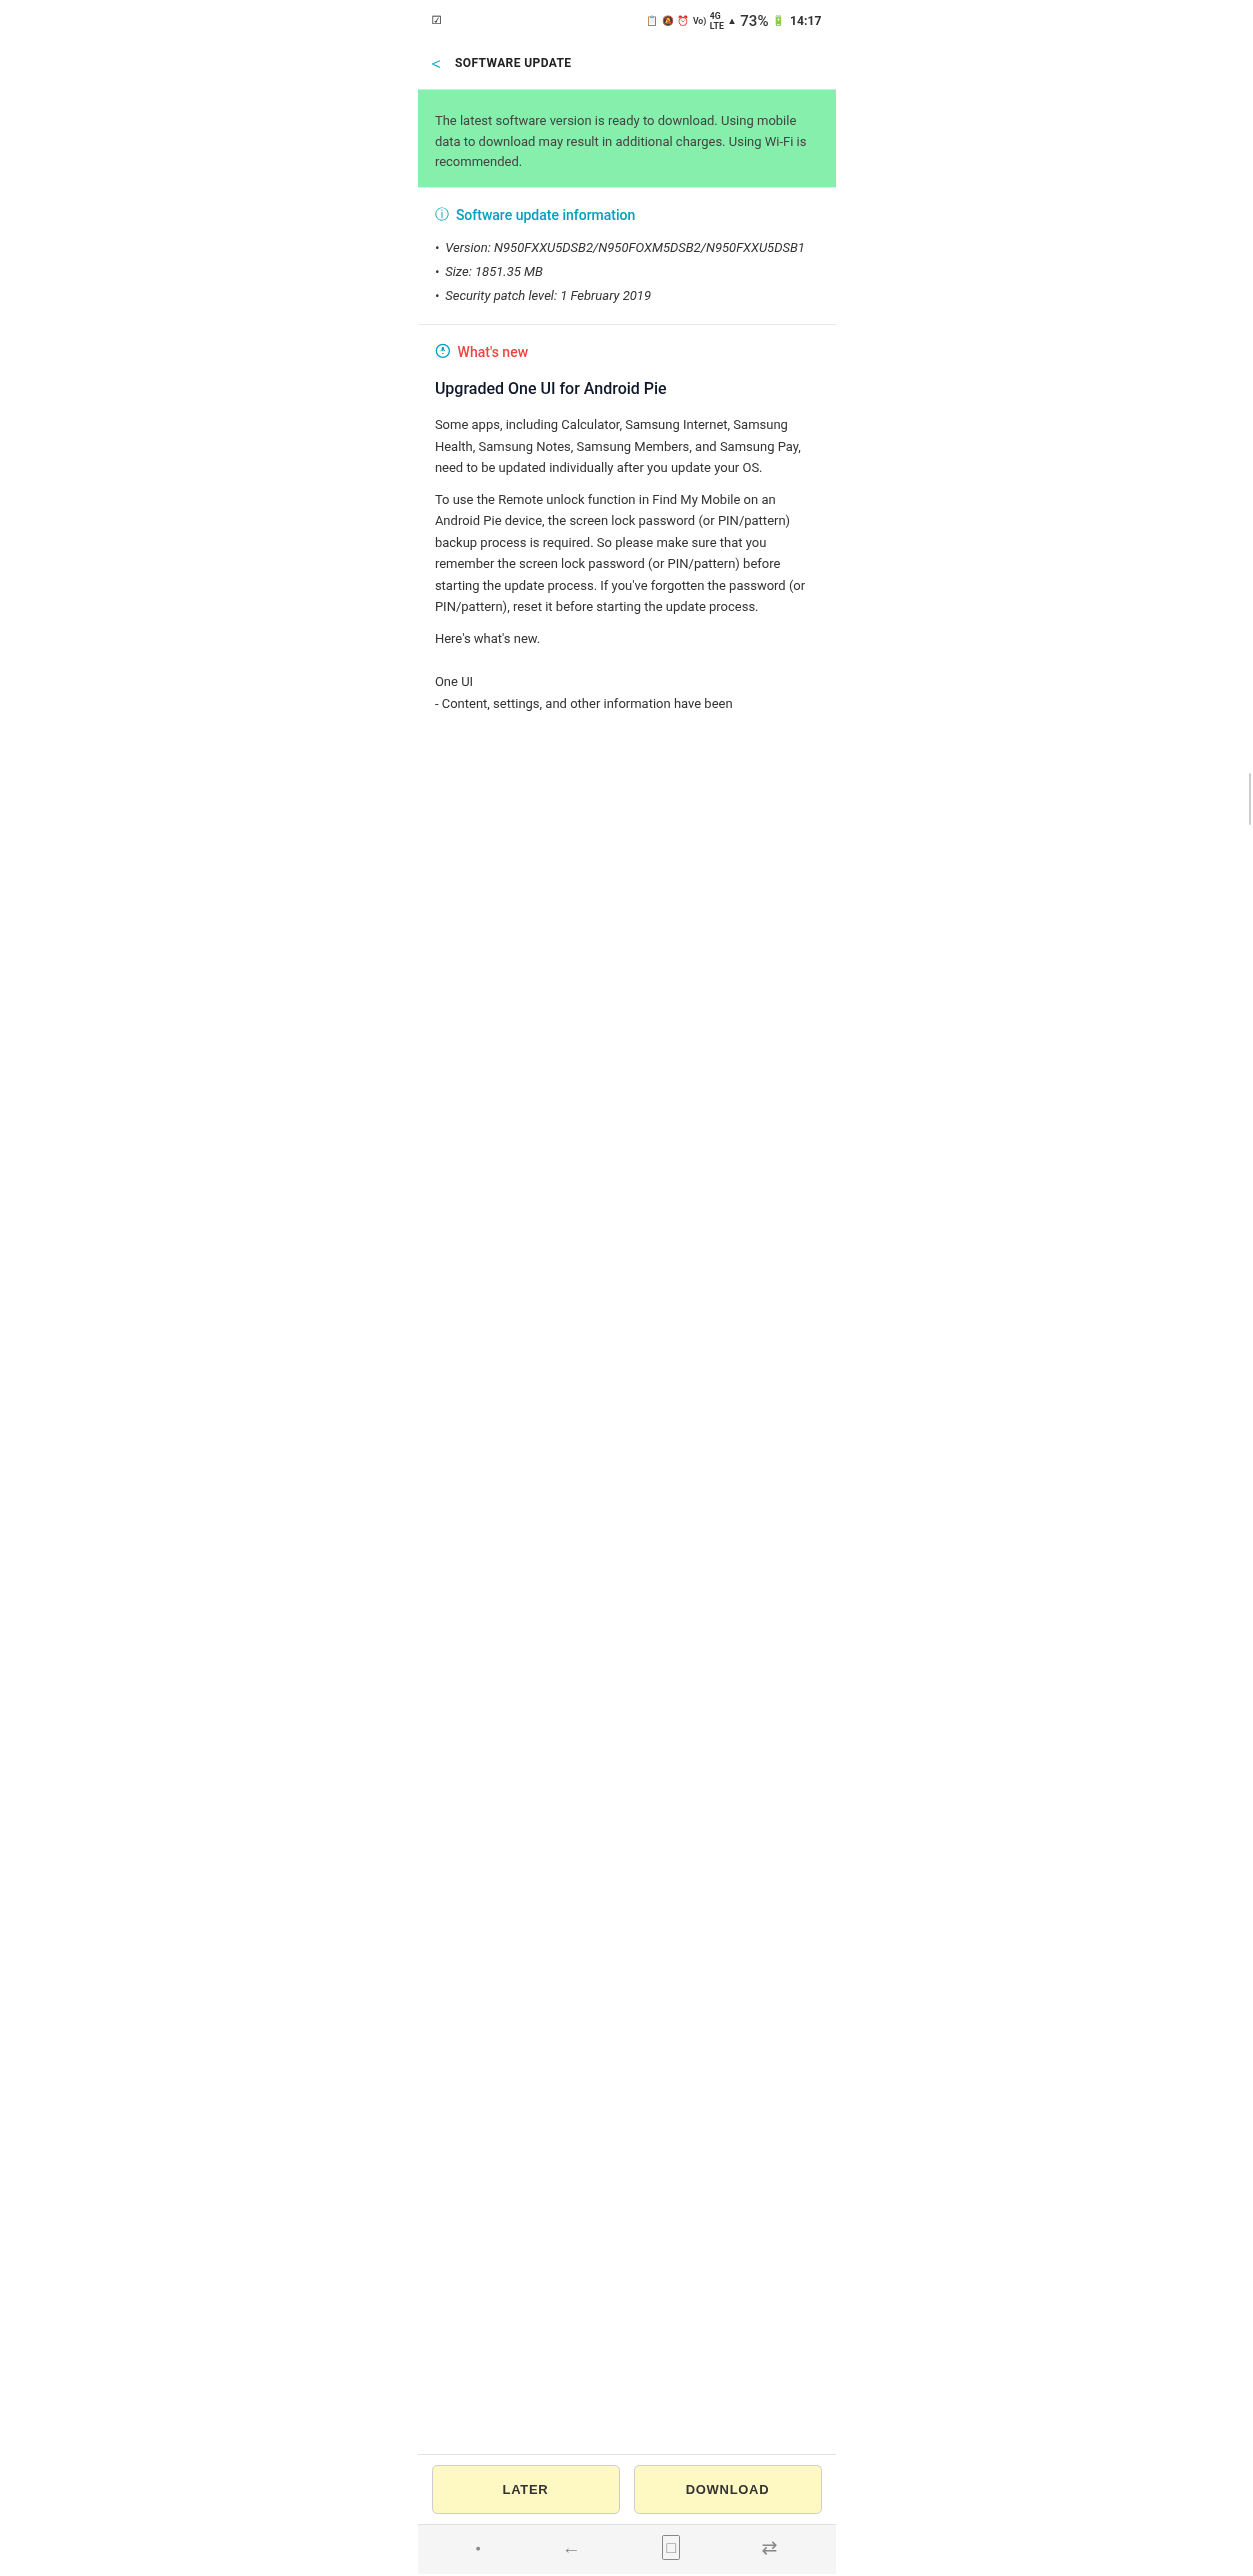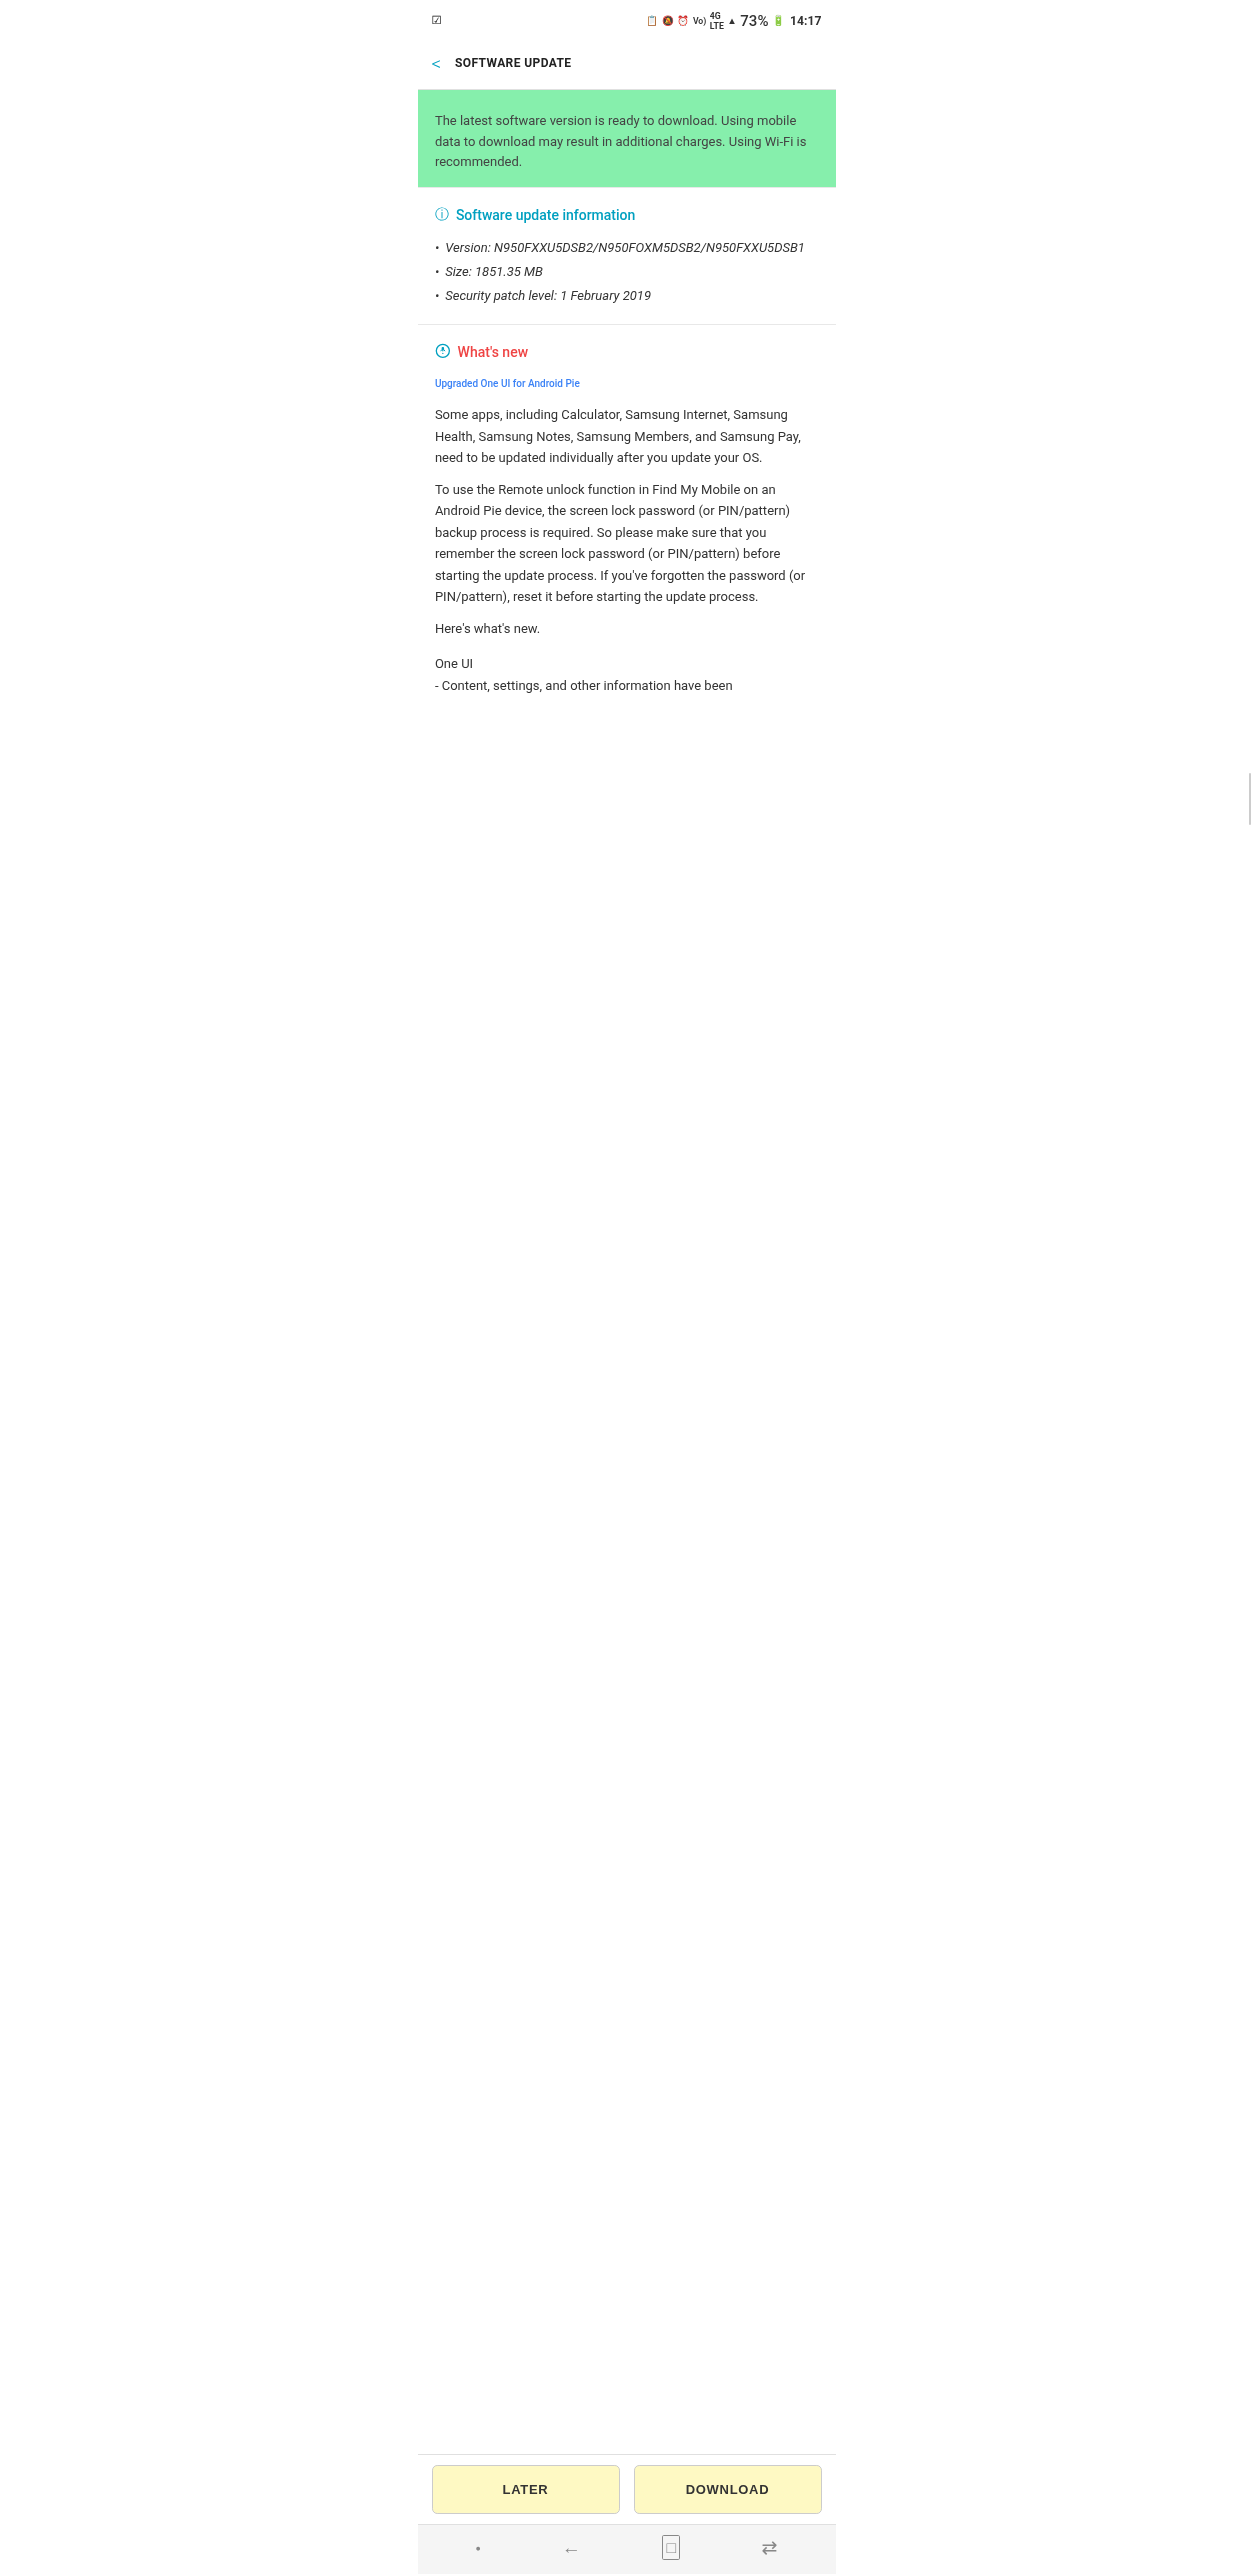--- a/index.html
+++ b/index.html
@@ -143,32 +143,32 @@
       color: #00a0c0;
     }
 
     .whats-new-content {
       font-size: 13px;
       color: #333333;
       line-height: 1.65;
     }
 
     .whats-new-content .upgrade-title {
-      font-size: 10px;
+      font-size: 16px;
       font-weight: 500;
-      color: #3b82f6;
+      color: #0f172a;
       margin-bottom: 12.2px;
     }
 
     .whats-new-content p {
       margin-bottom: 10.4px;
     }
 
     .whats-new-content .oneui-section {
-      margin-top: 14px;
+      margin-top: 22px;
     }
 
     .button-row {
       display: flex;
       gap: 0;
       padding: 10.4px 14px;
       background: #ffffff;
       border-top: 0.9px solid #e0e0e0;
     }
 

